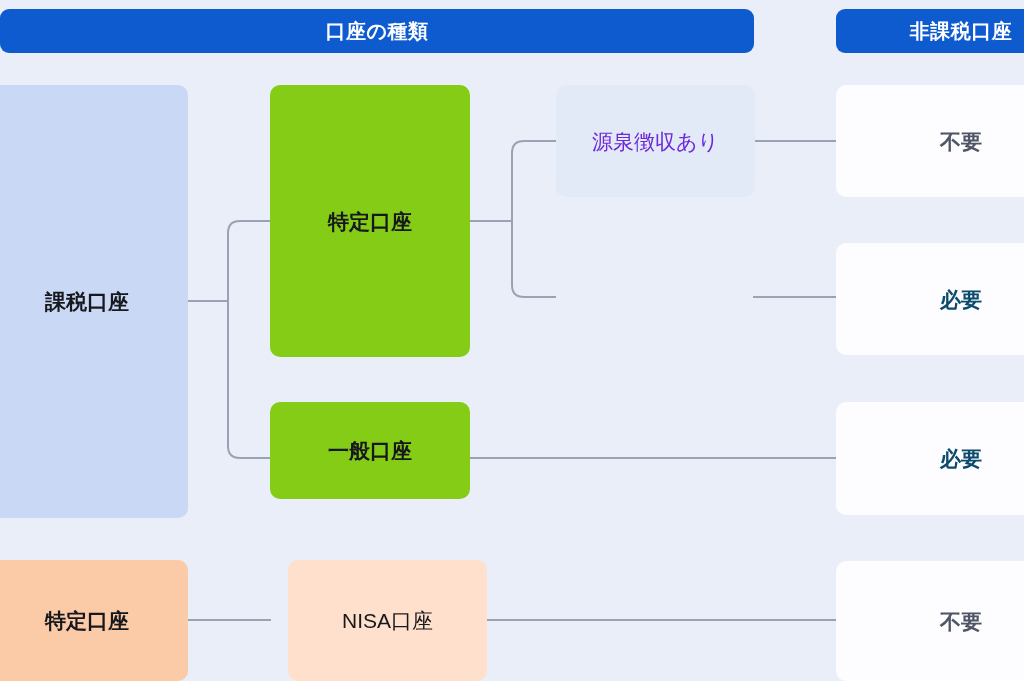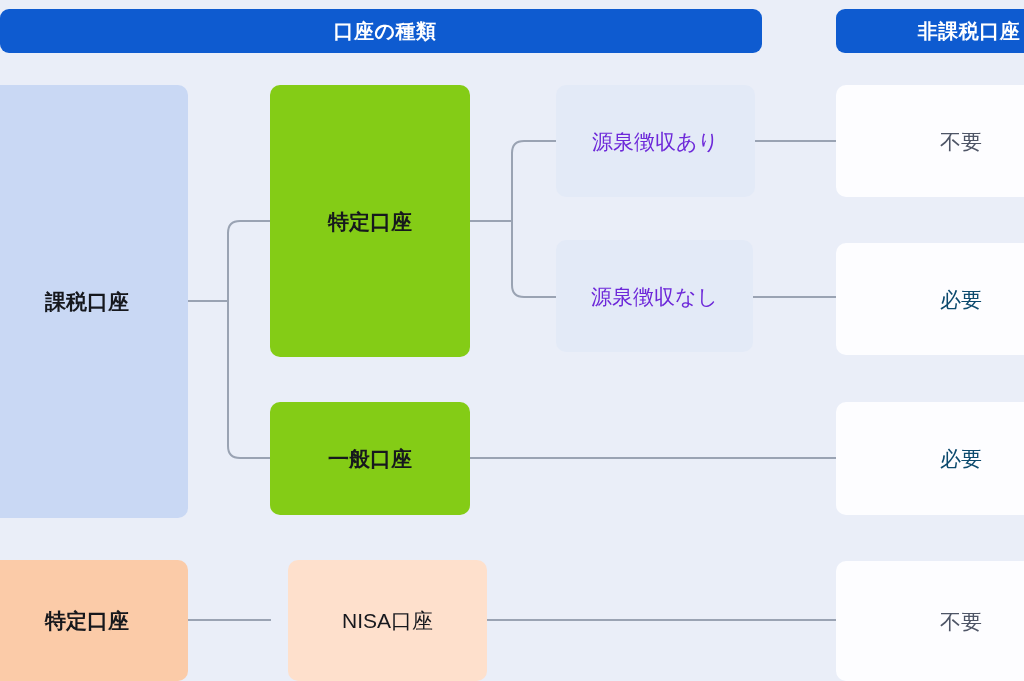--- a/index.html
+++ b/index.html
@@ -23,21 +23,20 @@
     position: absolute;
     background: #0e5bd0;
     color: #ffffff;
     border-radius: 9px;
     font-size: 20px;
     font-weight: bold;
     display: flex;
     align-items: center;
     justify-content: center;
     letter-spacing: 0.5px;
-    padding-left: 8px;
   }
   #hdr-kind  { left: 0px;   top: 9px; width: 754px; height: 44px; }
   #hdr-filing{ left: 836px; top: 9px; width: 250px; height: 44px; }
 
   .node {
     position: absolute;
     display: flex;
     align-items: center;
     justify-content: center;
     border-radius: 10px;
@@ -63,42 +62,42 @@
     position: absolute;
     background: #fdfdff;
     border-radius: 10px;
     display: flex;
     align-items: center;
     justify-content: center;
     box-sizing: border-box;
   }
   .result .lbl {
     font-size: 21px;
-    font-weight: normal;
+    font-weight: bold;
     line-height: 1;
   }
   .res-no  .lbl { color: #4e5566; }
   .res-yes .lbl { color: #0c4a6e; }
 
   #wires {
     position: absolute;
     left: 0; top: 0;
     width: 1024px; height: 681px;
     pointer-events: none;
   }
   #wires path, #wires line {
     fill: none;
     stroke: #9aa3b3;
     stroke-width: 2;
   }
 
   
   #n-taxable    { left: -14px; top: 85px;  width: 202px; height: 433px; }
   #n-tokutei    { left: 270px; top: 85px;  width: 200px; height: 272px; }
-  #n-ippan      { left: 270px; top: 402px; width: 200px; height: 113px; }
+  #n-ippan      { left: 270px; top: 402px; width: 200px; height: 97px; }
   #n-with-wh    { left: 556px; top: 85px;  width: 199px; height: 112px; }
   #n-without-wh { left: 556px; top: 240px; width: 197px; height: 112px; }
   #n-nontaxable { left: -14px; top: 560px; width: 202px; height: 121px; }
   #n-nisa       { left: 288px; top: 560px; width: 199px; height: 121px; }
 
   #r-with-wh    { left: 836px; top: 85px;  width: 250px; height: 112px; }
   #r-without-wh { left: 836px; top: 243px; width: 250px; height: 112px; }
   #r-ippan      { left: 836px; top: 402px; width: 250px; height: 113px; }
   #r-nisa       { left: 836px; top: 561px; width: 250px; height: 120px; }
 </style>
@@ -145,23 +144,20 @@
   </div>
 
   <div class="node lvl2" id="n-ippan">
     <span class="lbl">一般口座</span>
   </div>
 
   <div class="node lvl3" id="n-with-wh">
     <span class="lbl">源泉徴収あり</span>
   </div>
 
-  <div class="node lvl3" id="n-without-wh">
-    <span class="lbl">源泉徴収なし</span>
-  </div>
 
   <div class="node orange-dark" id="n-nontaxable">
     <span class="lbl">特定口座</span>
   </div>
 
   <div class="node orange-light" id="n-nisa">
     <span class="lbl">NISA口座</span>
   </div>
 
   <div class="result res-no" id="r-with-wh">

